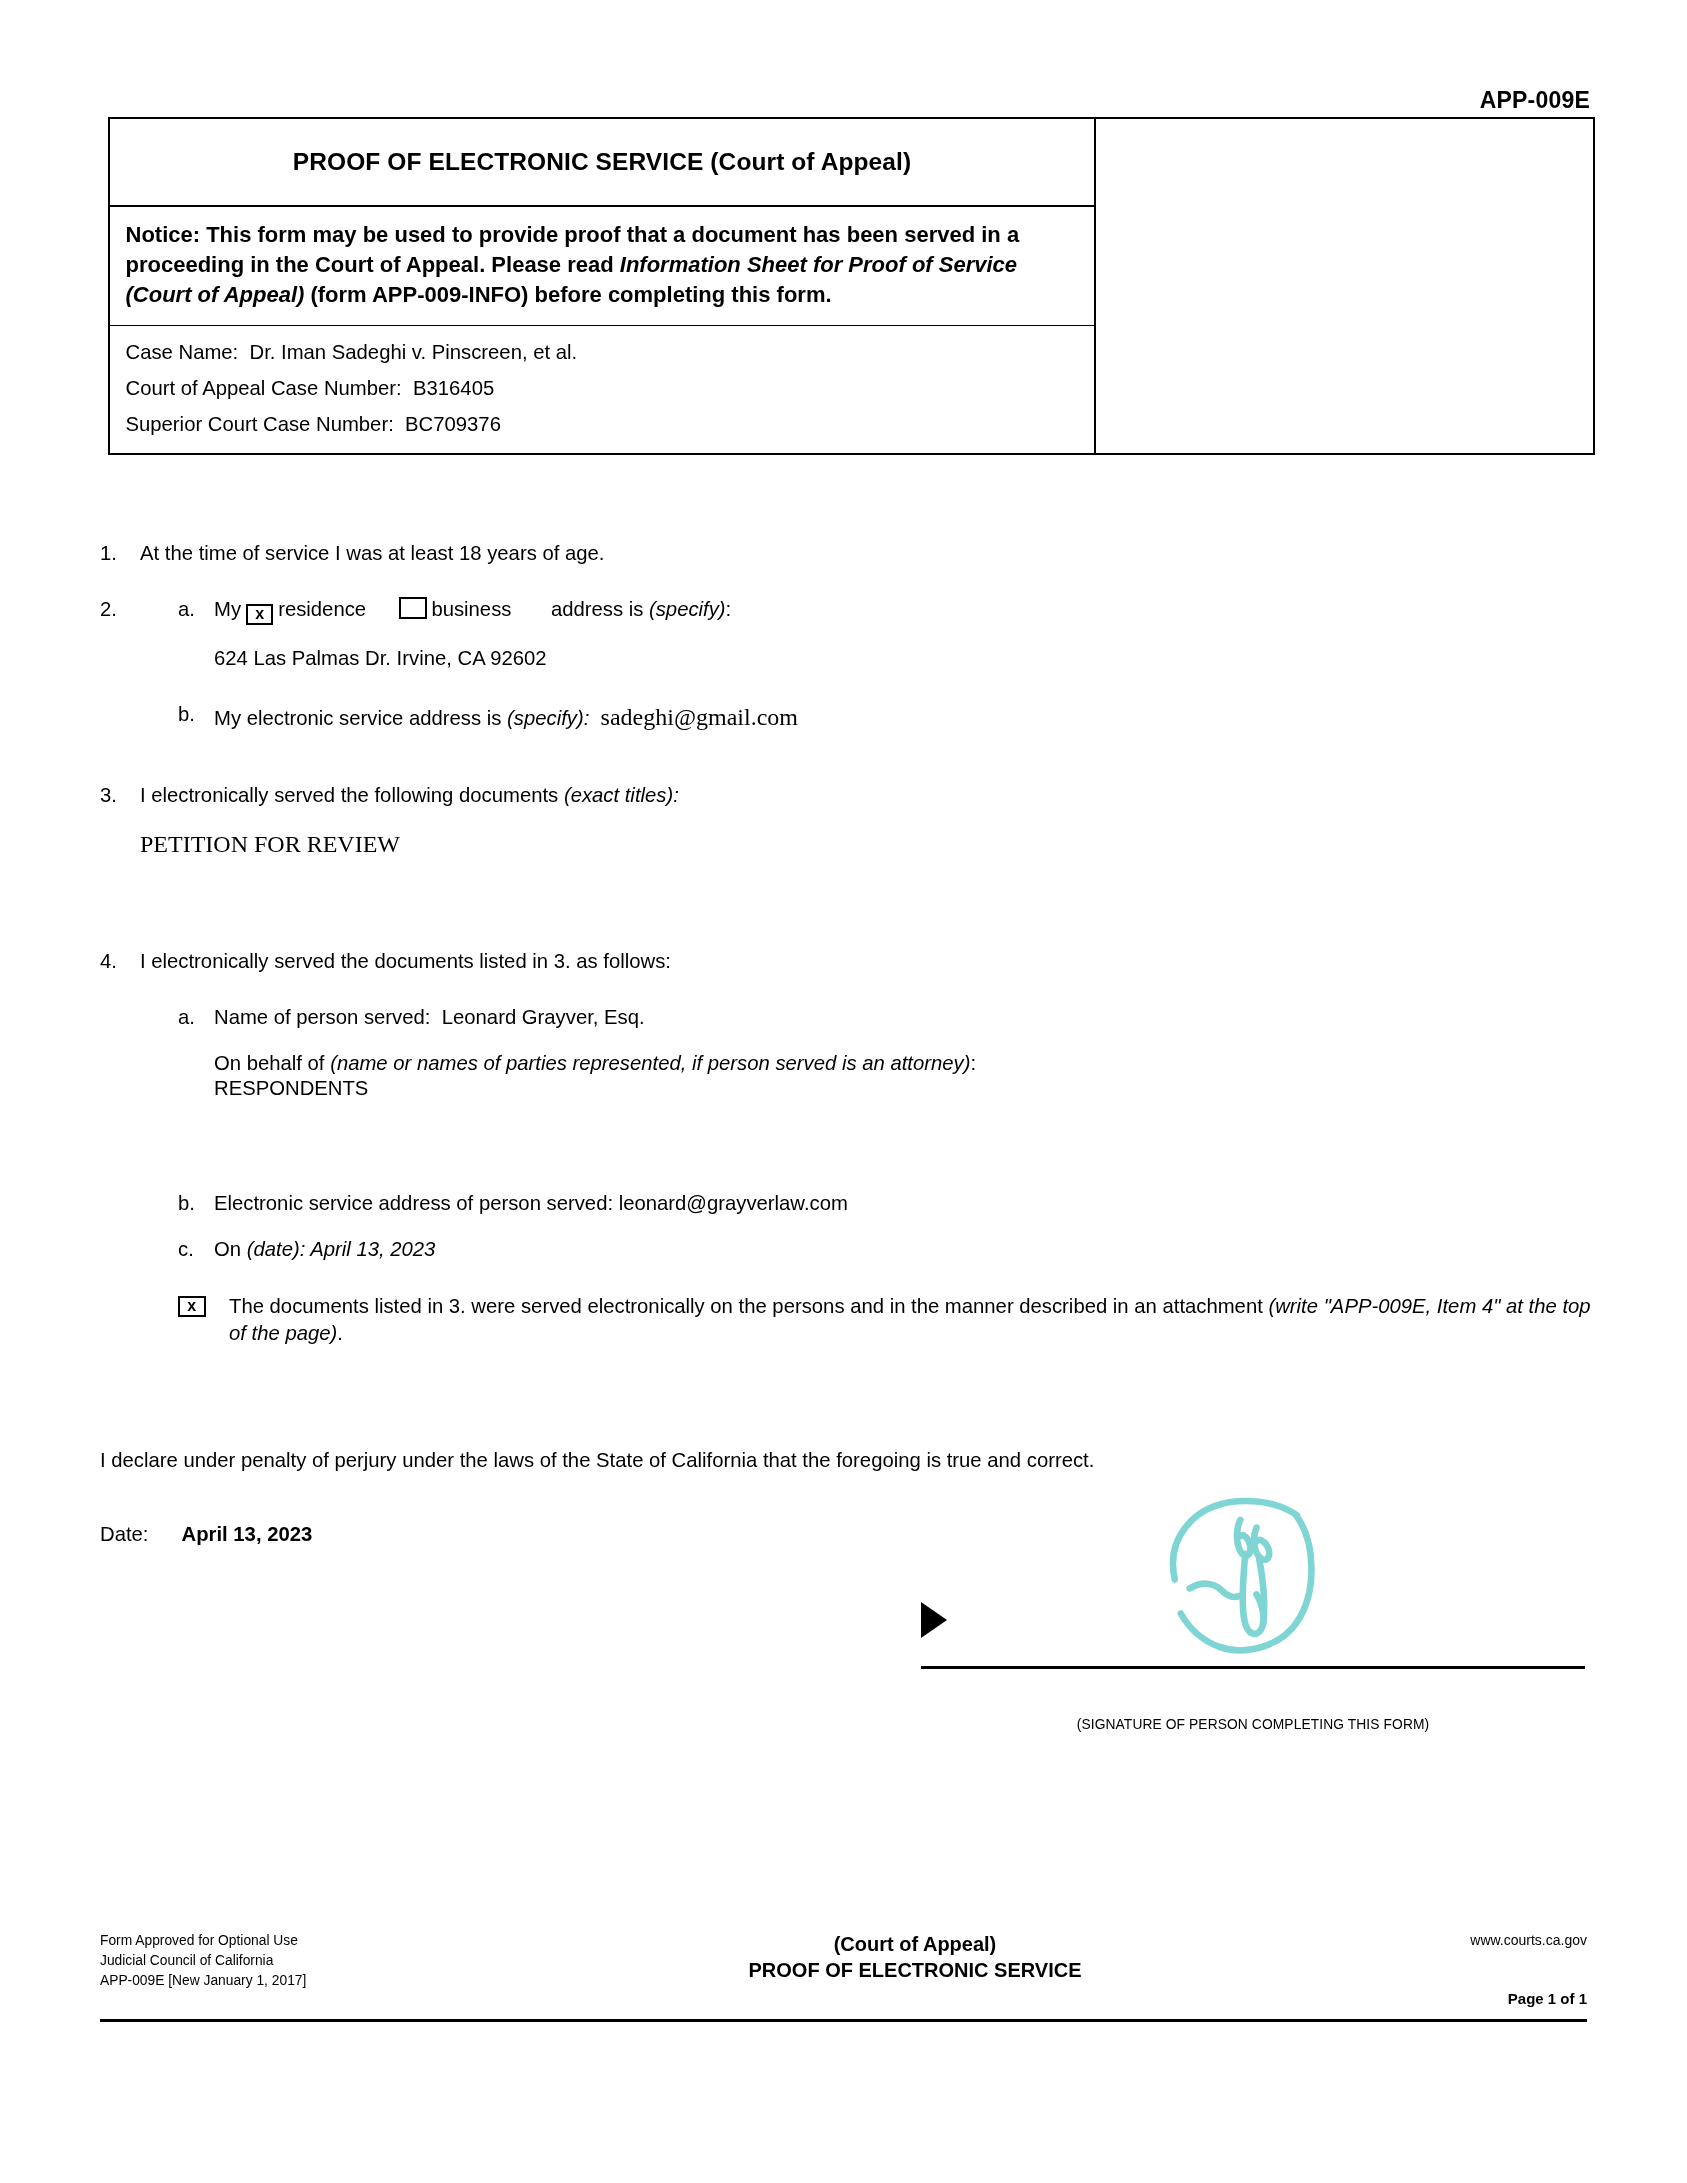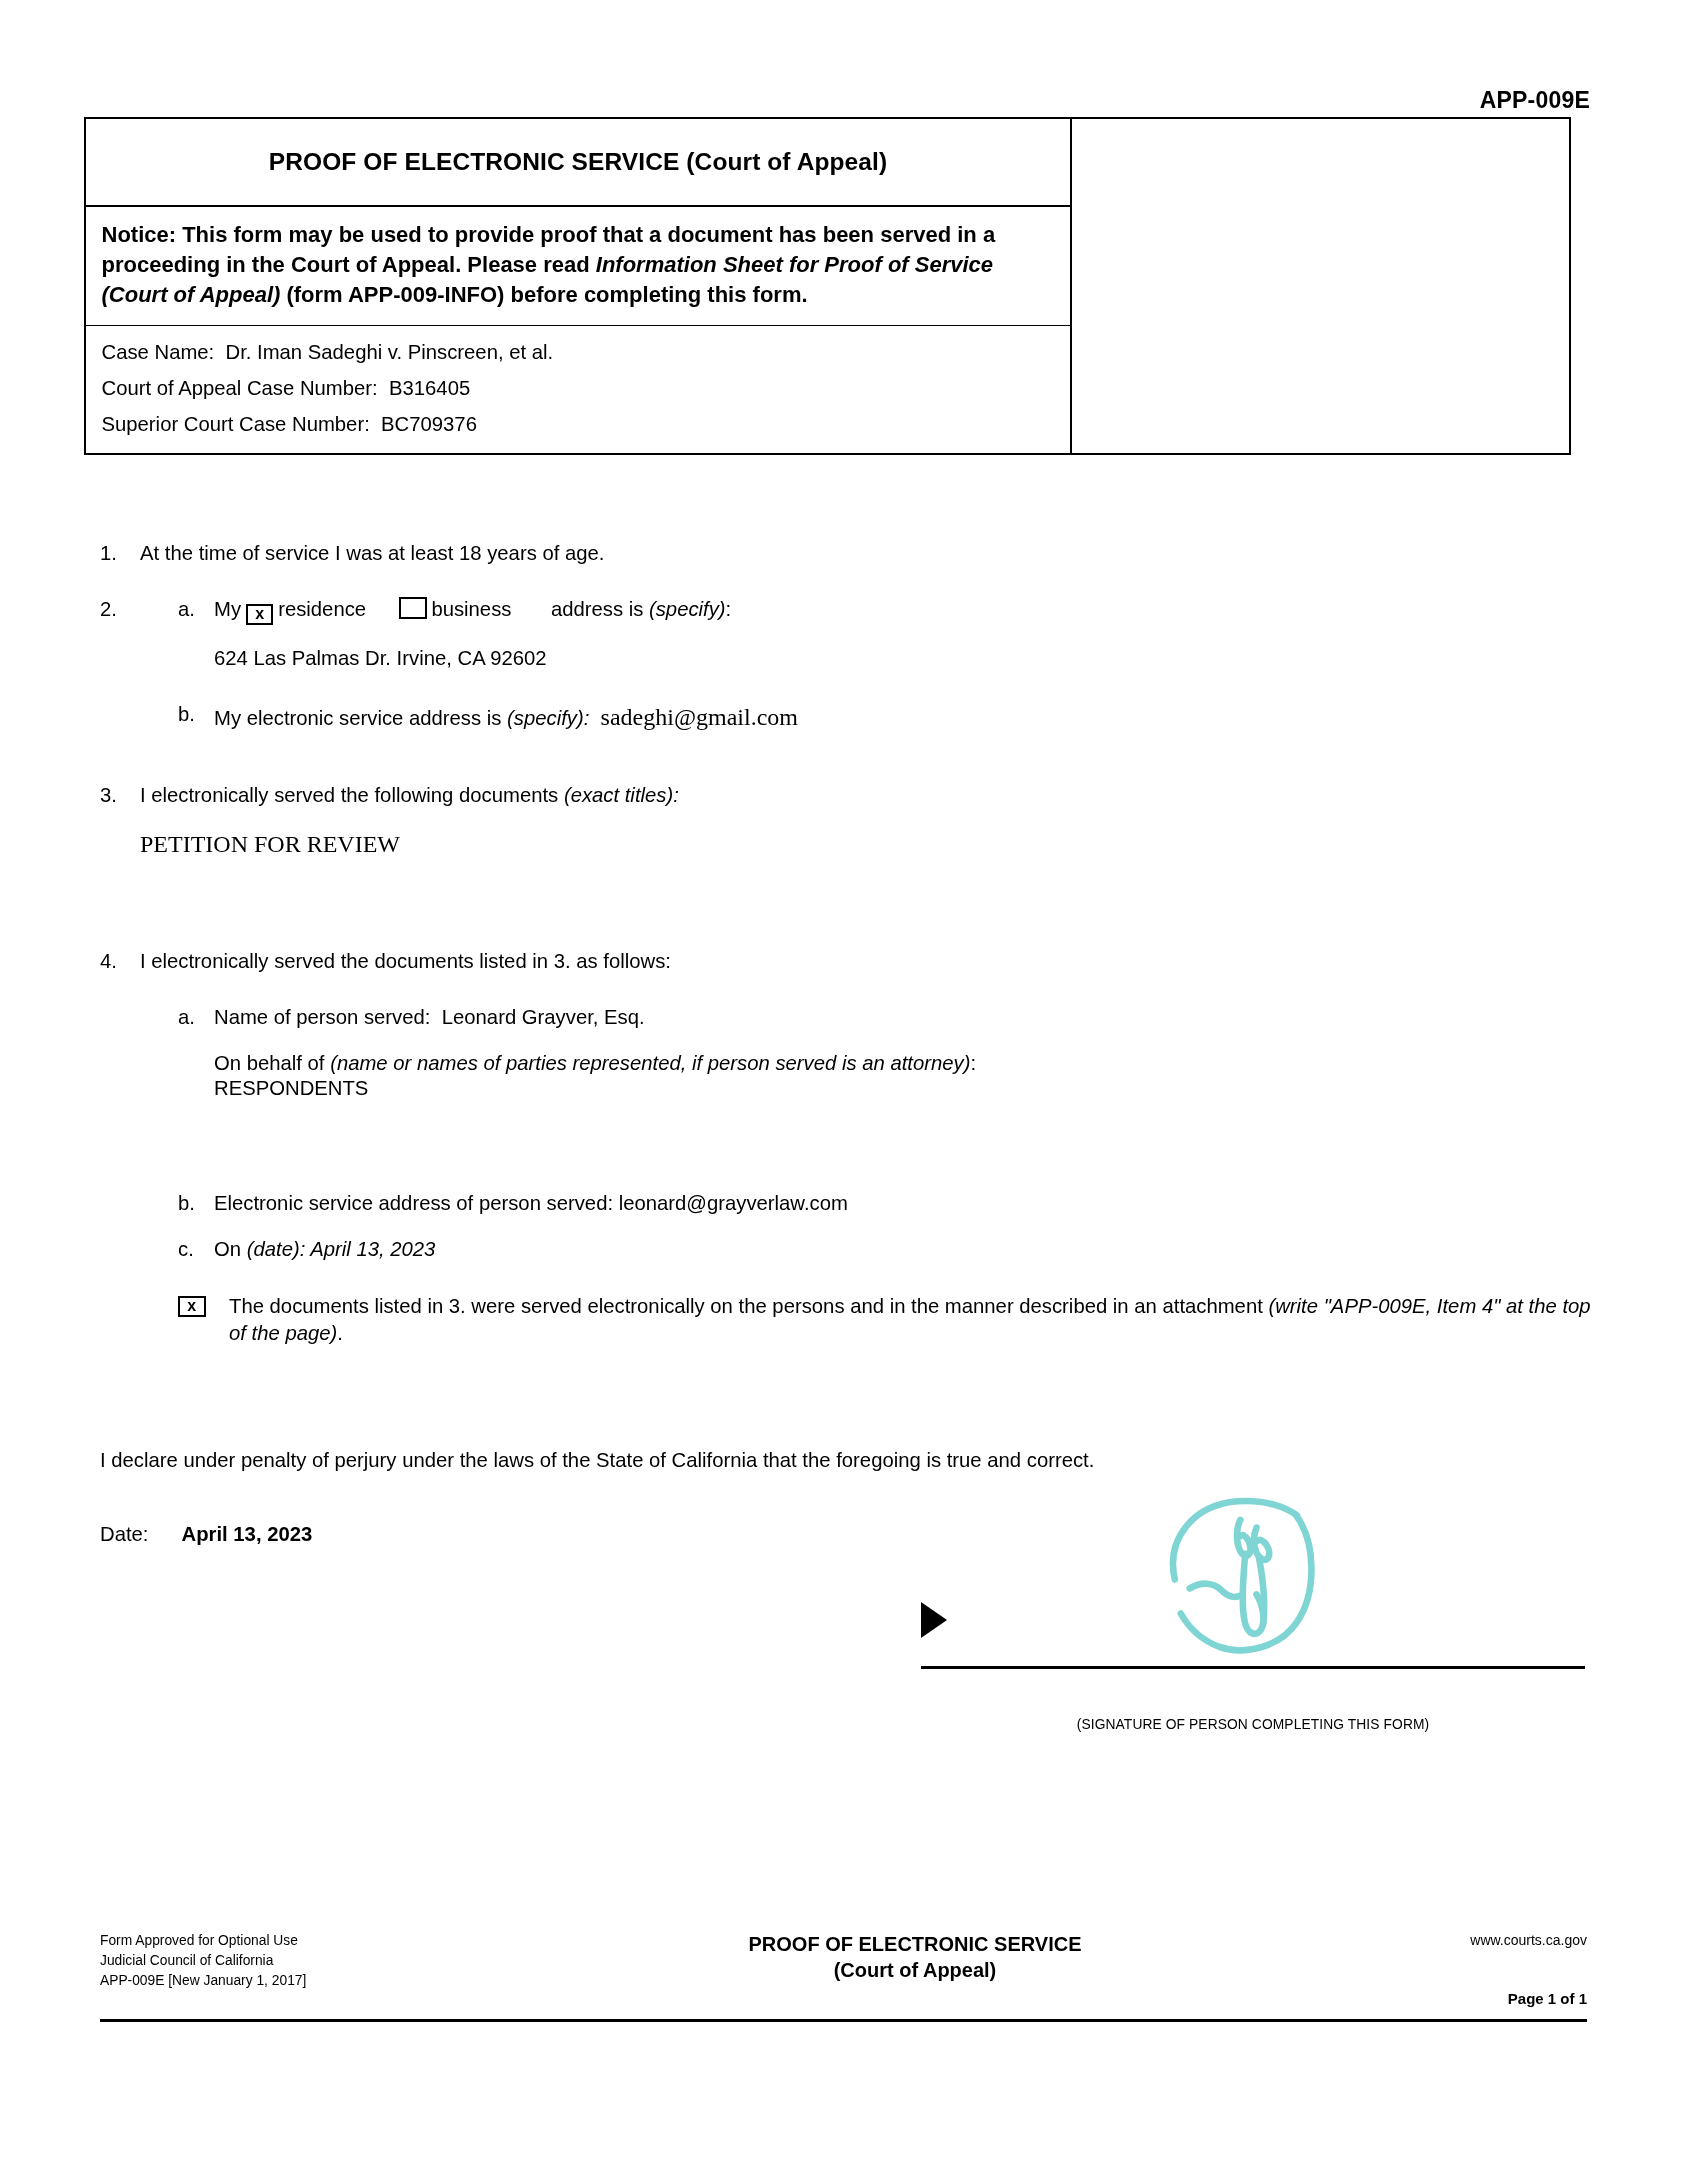--- a/index.html
+++ b/index.html
@@ -26,21 +26,21 @@
     right:97px;
     top:87px;
     font-size:23px;
     font-weight:bold;
     letter-spacing:0.2px;
   }
 
   
   .hdr{
     position:absolute;
-    left:84px;
+    left:108px;
     top:117px;
     width:1487px;
     border:2.4px solid #000;
     box-sizing:border-box;
     display:flex;
   }
   .hdr-left{
     width:986px;
     box-sizing:border-box;
     border-right:2.4px solid #000;
@@ -410,20 +410,20 @@
 
   <div class="pageno">Page 1 of 1</div>
   <div class="foot-rule"></div>
   <div class="foot">
     <div class="foot-left">
       <div>Form Approved for Optional Use</div>
       <div>Judicial Council of California</div>
       <div>APP-009E [New January 1, 2017]</div>
     </div>
     <div class="foot-mid">
+      <div>(Court of Appeal)</div>
       <div>PROOF OF ELECTRONIC SERVICE</div>
-      <div>(Court of Appeal)</div>
     </div>
     <div class="foot-right">www.courts.ca.gov</div>
   </div>
 
 </div>
 
 
 </body></html>

